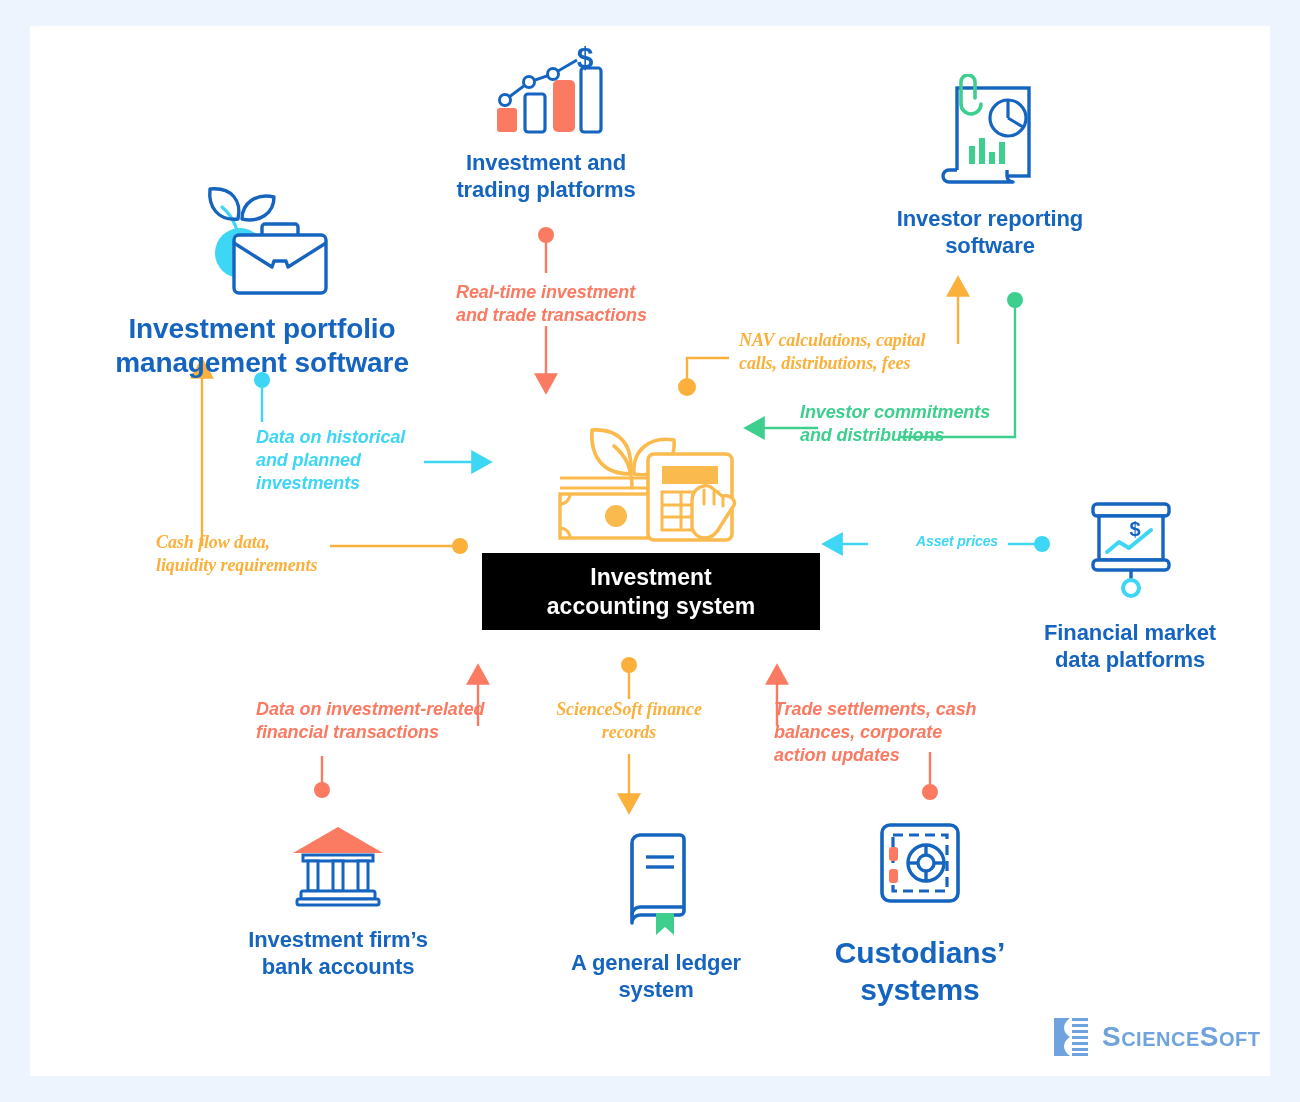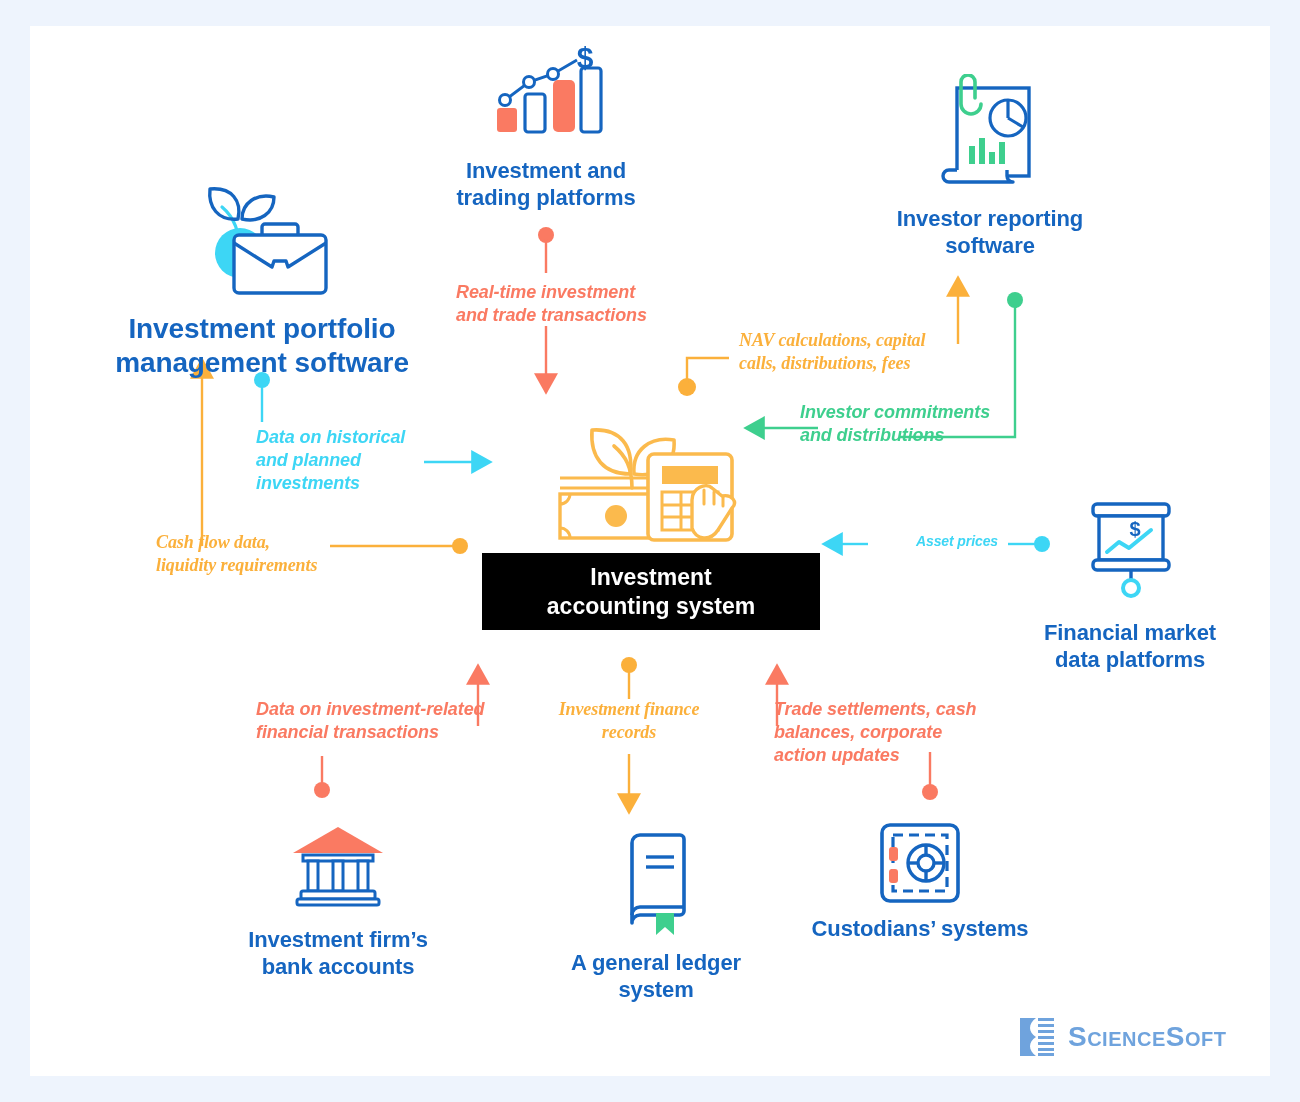--- a/index.html
+++ b/index.html
@@ -142,21 +142,21 @@
           <rect x="44" y="48" width="20" height="38" rx="3" fill="#fff" stroke="#1565C0" stroke-width="3.2"></rect>
           <rect x="72" y="34" width="22" height="52" rx="5" fill="#FA7A62"></rect>
           <rect x="100" y="22" width="20" height="64" rx="3" fill="#fff" stroke="#1565C0" stroke-width="3.2"></rect>
           <polyline points="24,54 48,36 72,28 96,14" fill="none" stroke="#1565C0" stroke-width="3"></polyline>
           <circle cx="24" cy="54" r="5.5" fill="#fff" stroke="#1565C0" stroke-width="3"></circle>
           <circle cx="48" cy="36" r="5.5" fill="#fff" stroke="#1565C0" stroke-width="3"></circle>
           <circle cx="72" cy="28" r="5.5" fill="#fff" stroke="#1565C0" stroke-width="3"></circle>
           <text x="104" y="22" font-family="Liberation Sans, sans-serif" font-size="30" font-weight="bold" fill="#1565C0" text-anchor="middle">$</text>
         </svg>
       </span>
-      <div class="label" style="font-size:22px;margin-top:8px;">
+      <div class="label" style="font-size:22px;">
         <div>Investment and</div>
         <div>trading platforms</div>
       </div>
     </div>
 
     <div class="node" style="left:810px;top:48px;width:300px;">
       <span class="icon">
         <svg width="110" height="120" viewBox="0 0 110 120">
           <rect x="22" y="14" width="72" height="88" fill="#fff" stroke="#1565C0" stroke-width="3.4"></rect>
           <path d="M22,96 L14,96 a6,6 0 0 0 0,12 l64,0 a6,6 0 0 1 -6,-6 l0,-6" fill="#fff" stroke="#1565C0" stroke-width="3.4" stroke-linejoin="round"></path>
@@ -235,21 +235,21 @@
           <rect x="15" y="28" width="9" height="14" rx="3" fill="#FA7A62"></rect>
           <rect x="15" y="50" width="9" height="14" rx="3" fill="#FA7A62"></rect>
           <circle cx="52" cy="44" r="18" fill="none" stroke="#1565C0" stroke-width="3.4"></circle>
           <circle cx="52" cy="44" r="8" fill="none" stroke="#1565C0" stroke-width="3.4"></circle>
           <line x1="52" y1="26" x2="52" y2="36" stroke="#1565C0" stroke-width="3.4"></line>
           <line x1="52" y1="52" x2="52" y2="62" stroke="#1565C0" stroke-width="3.4"></line>
           <line x1="34" y1="44" x2="44" y2="44" stroke="#1565C0" stroke-width="3.4"></line>
           <line x1="60" y1="44" x2="70" y2="44" stroke="#1565C0" stroke-width="3.4"></line>
         </svg>
       </span>
-      <div class="label" style="font-size:22px;margin-top:1px;">
+      <div class="label" style="font-size:30px;margin-top:20px;">
         <div>Custodians’ systems</div>
       </div>
     </div>
 
     <span class="icon" style="position:absolute;left:512px;top:370px;">
       <svg width="210" height="150" viewBox="0 0 210 150">
         <path d="M88,78 C62,78 48,62 50,34 C78,32 92,50 88,78 Z" fill="none" stroke="#FBBA4D" stroke-width="3.6" stroke-linejoin="round"></path>
         <path d="M92,78 C116,82 134,68 132,44 C108,40 90,54 92,78 Z" fill="none" stroke="#FBBA4D" stroke-width="3.6" stroke-linejoin="round"></path>
         <path d="M90,92 C90,72 84,60 72,50" fill="none" stroke="#FBBA4D" stroke-width="3.6" stroke-linecap="round"></path>
         <line x1="18" y1="82" x2="130" y2="82" stroke="#FBBA4D" stroke-width="3.2"></line>
@@ -305,31 +305,31 @@
     <div class="conn-label c-cyan" style="left:862px;top:507px;width:130px;font-size:14px;text-align:center;">
       <div>Asset prices</div>
     </div>
 
     <div class="conn-label c-red" style="left:226px;top:672px;width:260px;font-size:18px;">
       <div>Data on investment-related</div>
       <div>financial transactions</div>
     </div>
 
     <div class="conn-label c-orange" style="left:514px;top:672px;width:170px;font-size:18px;text-align:center;">
-      <div>Investment finance</div>
+      <div>ScienceSoft finance</div>
       <div>records</div>
     </div>
 
     <div class="conn-label c-red" style="left:744px;top:672px;width:220px;font-size:18px;">
       <div>Trade settlements, cash</div>
       <div>balances, corporate</div>
       <div>action updates</div>
     </div>
 
-    <div id="logo" style="left:984px;top:988px;">
+    <div id="logo" style="left:1018px;top:988px;">
       <span class="mark">
         <svg width="46" height="46" viewBox="0 0 46 46">
           <path d="M6,4 L22,4 C14,10 14,18 22,23 C14,28 14,36 22,42 L6,42 Z" fill="#6fa3dd"></path>
           <g fill="#6fa3dd">
             <rect x="24" y="4" width="16" height="3"></rect>
             <rect x="24" y="10" width="16" height="3"></rect>
             <rect x="24" y="16" width="16" height="3"></rect>
             <rect x="24" y="22" width="16" height="3"></rect>
             <rect x="24" y="28" width="16" height="3"></rect>
             <rect x="24" y="34" width="16" height="3"></rect>

